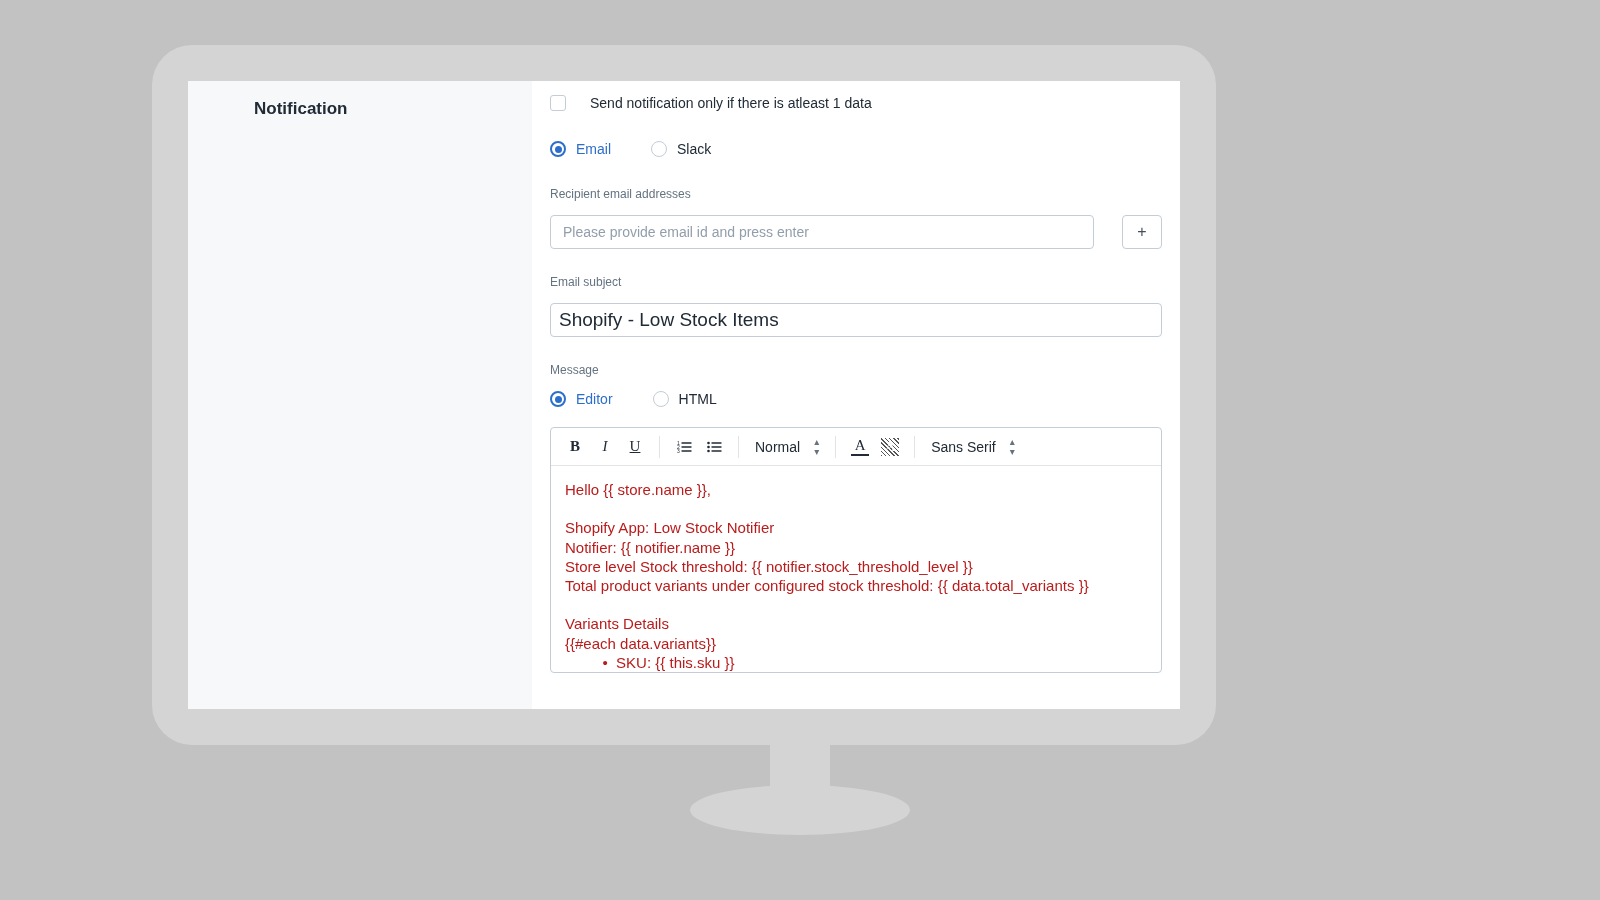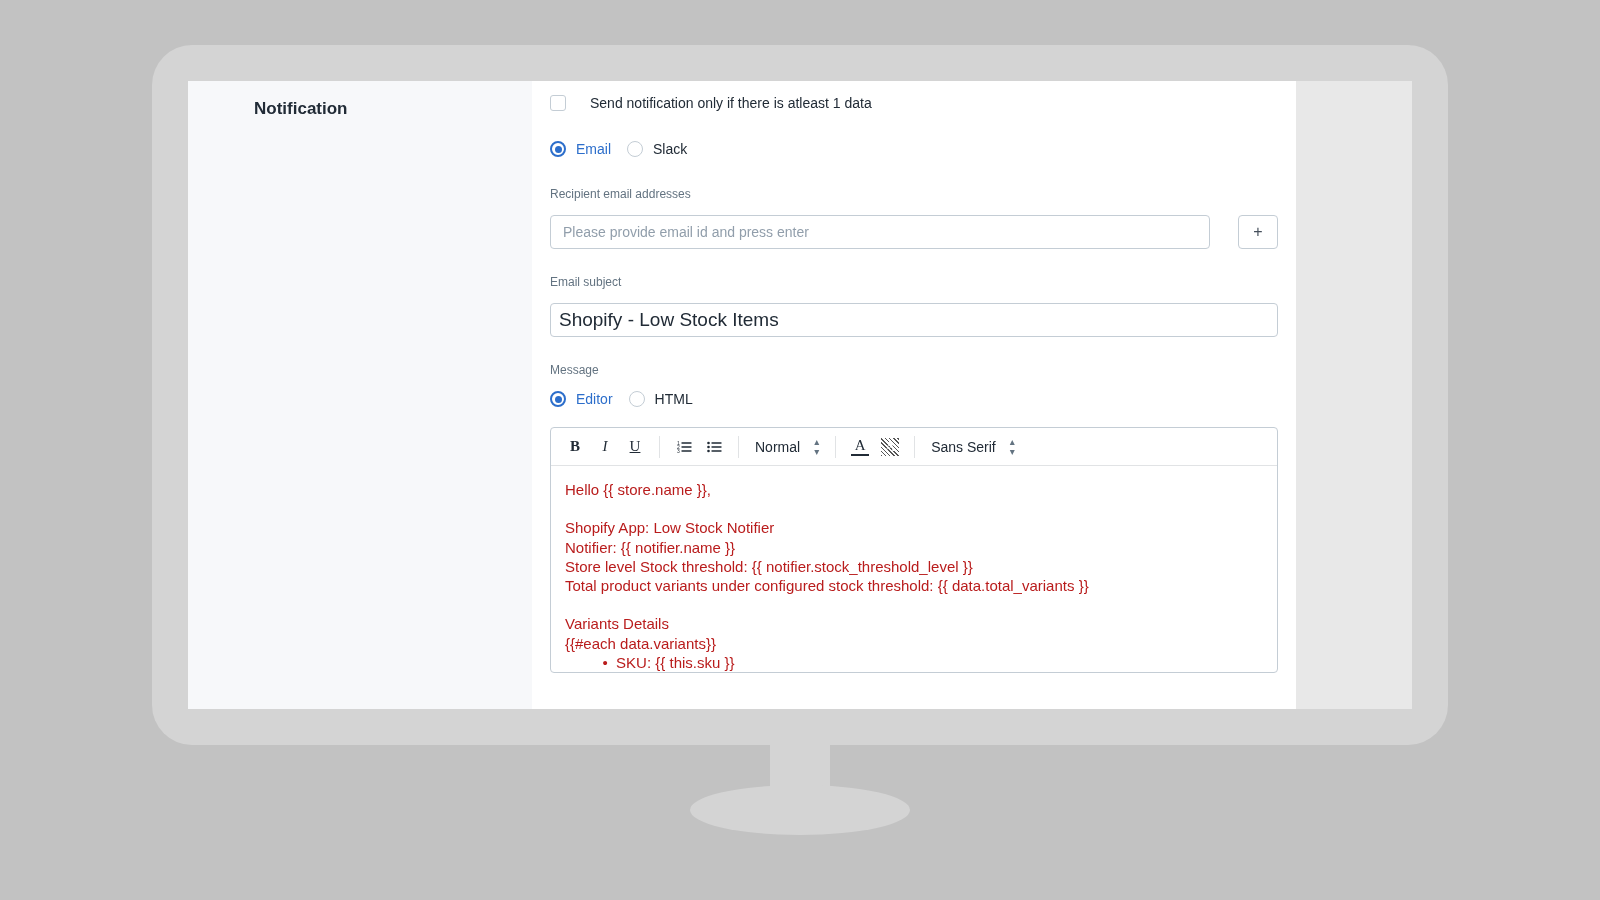--- a/index.html
+++ b/index.html
@@ -10,21 +10,21 @@
     display: flex;
     align-items: center;
     justify-content: center;
   }
   .monitor {
     width: 1296px;
     height: 810px;
     position: relative;
   }
   .bezel {
-    width: 1296px;
+    width: 1064px;
     height: 700px;
     background: #d4d4d4;
     border-radius: 40px;
     padding: 36px;
     position: relative;
     z-index: 2;
   }
   .stand-neck {
     position: absolute;
     top: 688px;
@@ -99,21 +99,21 @@
     height: 16px;
     border: 1.5px solid #c4cdd5;
     border-radius: 3px;
     background: #fff;
   }
   .cb-label { font-size: 14px; color: #212b36; }
 
   .radio-row {
     display: flex;
     align-items: center;
-    gap: 16px;
+    gap: 40px;
     margin-bottom: 30px;
   }
   .radio-item { display: flex; align-items: center; gap: 10px; }
   .radio {
     width: 16px;
     height: 16px;
     border-radius: 50%;
     position: relative;
   }
   .radio.off { border: 1.5px solid #c4cdd5; background: #fff; }

